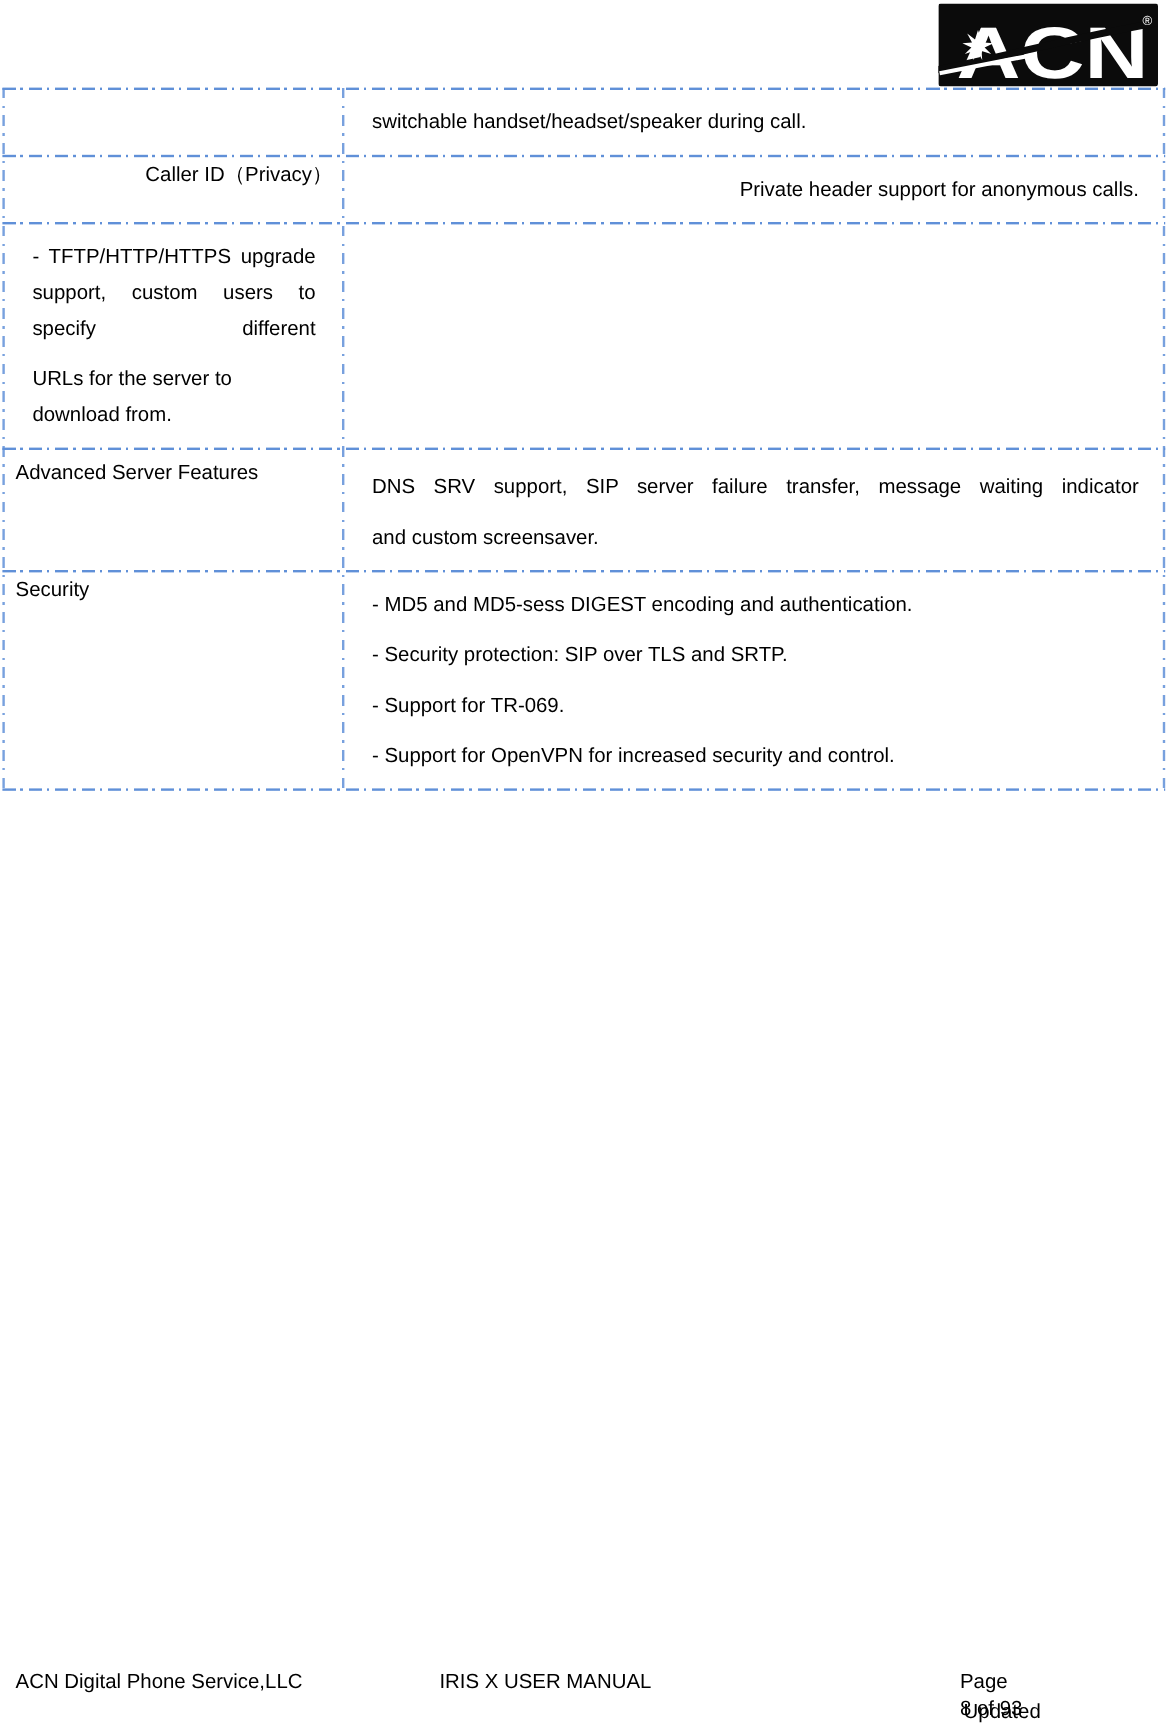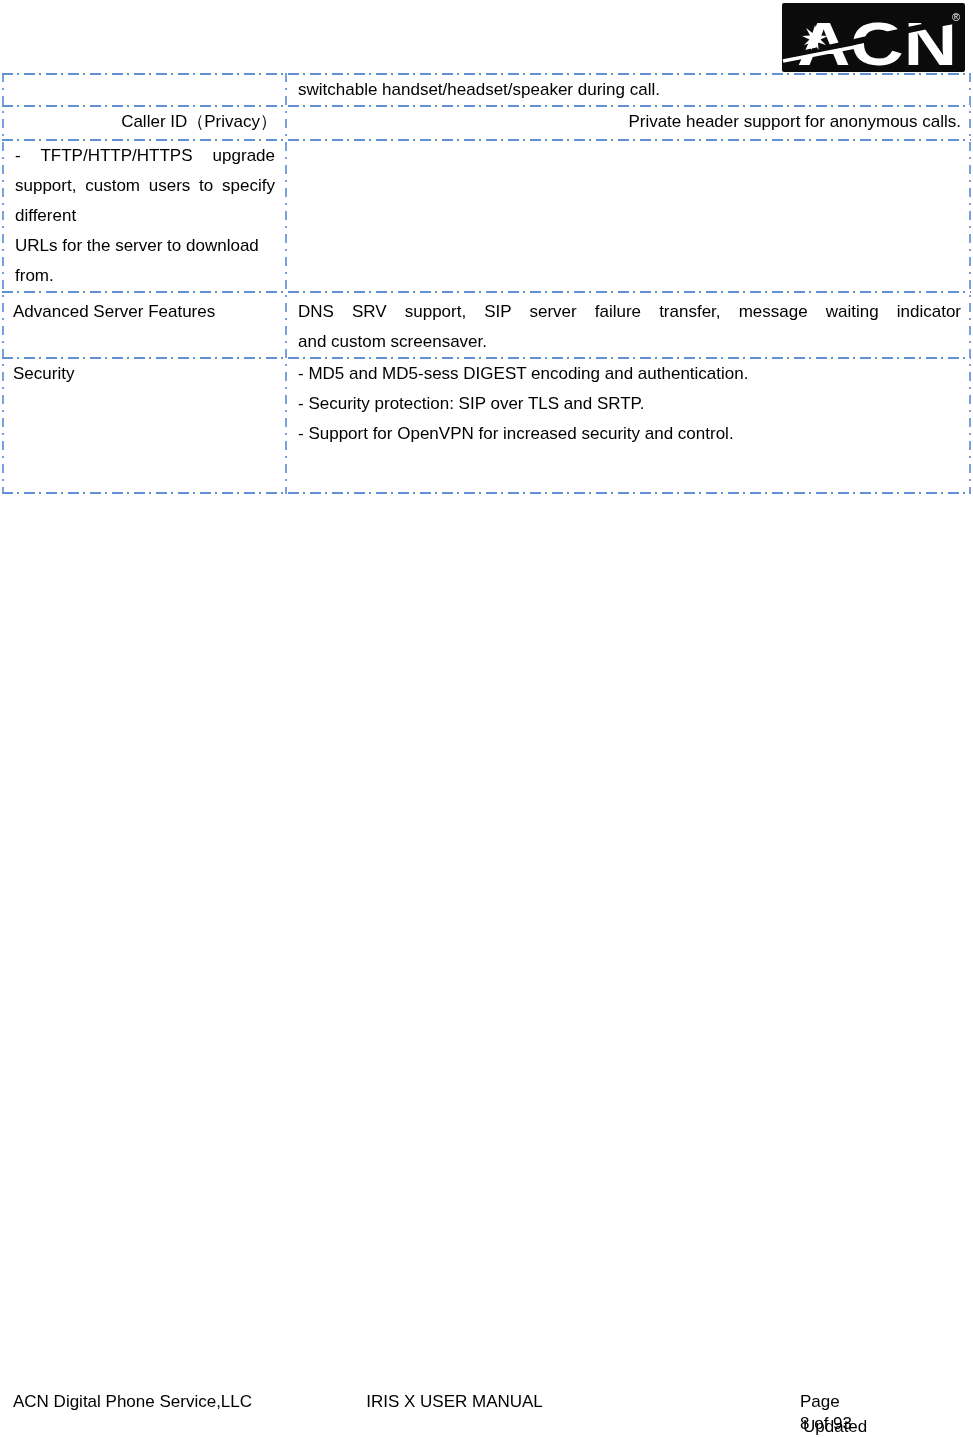--- a/index.html
+++ b/index.html
@@ -76,21 +76,21 @@
   .cell-feature {
     padding: 0 8px 0 11px;
   }
   .cell-desc {
     padding: 0 10px 0 13px;
   }
   .trow.r4 .cell-feature,
   .trow.r4 .cell-desc { padding-top: 4px; }
 
   .line {
-    margin: 0;
+    margin: 12px;
     line-height: 30px;
   }
   .line.stretch {
     text-align: justify;
     text-align-last: justify;
   }
 
   
   .footer {
     position: absolute;
@@ -185,20 +185,21 @@
     </div>
   </div>
 
   <div class="hrule"></div>
 
   <div class="trow r5">
     <div class="cell-feature">Security</div>
     <div class="cell-desc">
       <p class="line">- MD5 and MD5-sess DIGEST encoding and authentication.</p>
       <p class="line">- Security protection: SIP over TLS and SRTP.</p>
+      <p class="line">- Support for TR-069.</p>
       <p class="line">- Support for OpenVPN for increased security and control.</p>
     </div>
   </div>
 
   <div class="hrule"></div>
 </div>
 
 <div class="footer">
   <span class="footer-company">ACN Digital Phone Service,LLC</span>
   <span class="footer-doc">IRIS X USER MANUAL</span>

